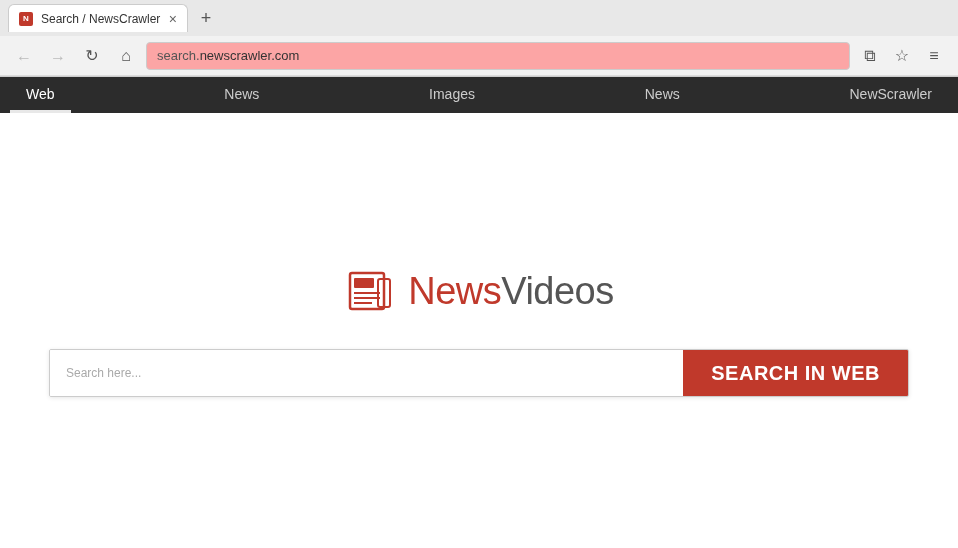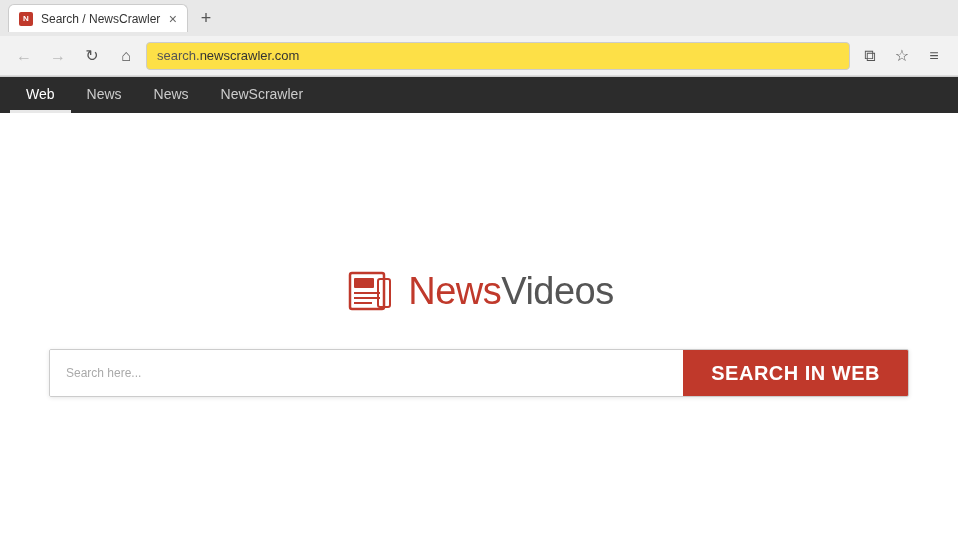--- a/index.html
+++ b/index.html
@@ -91,21 +91,21 @@
       color: #555;
       background: none;
       border: none;
     }
     .nav-btn.disabled { color: #bbb; cursor: default; }
     .address-bar {
       flex: 1;
       height: 28px;
       border: 1px solid #ccc;
       border-radius: 4px;
-      background: #fde047;
+      background: #fca5a5;
       display: flex;
       align-items: center;
       padding: 0 10px;
       font-size: 13px;
       color: #333;
     }
     .address-text { color: #555; }
     .address-highlight { color: #333; }
     .toolbar-actions {
       display: flex;
@@ -125,20 +125,21 @@
     }
 
     
     .nav-tabs {
       display: flex;
       align-items: center;
       background: #2c2c2c;
       height: 36px;
       padding: 16px 10px;
       gap: 0;
+      justify-content: space-between;
     }
     .nav-tab {
       padding: 0 16px;
       height: 36px;
       display: flex;
       align-items: center;
       font-size: 14px;
       color: #ccc;
       cursor: pointer;
       text-decoration: none;
@@ -257,20 +258,21 @@
       <div class="toolbar-btn">
         <span>≡</span>
       </div>
     </div>
   </div>
 </div>
 
 <nav class="nav-tabs">
   <a class="nav-tab active">Web</a>
   <a class="nav-tab">News</a>
+  <a class="nav-tab">Images</a>
   <a class="nav-tab">News</a>
   <a class="nav-tab">NewScrawler</a>
 </nav>
 
 <main class="main-content">
 
   <div class="logo-container">
     <svg class="logo-icon" viewBox="0 0 52 52" xmlns="http://www.w3.org/2000/svg">
 
       <rect x="6" y="8" width="34" height="36" rx="2" fill="none" stroke="#c0392b" stroke-width="2.5"></rect>

